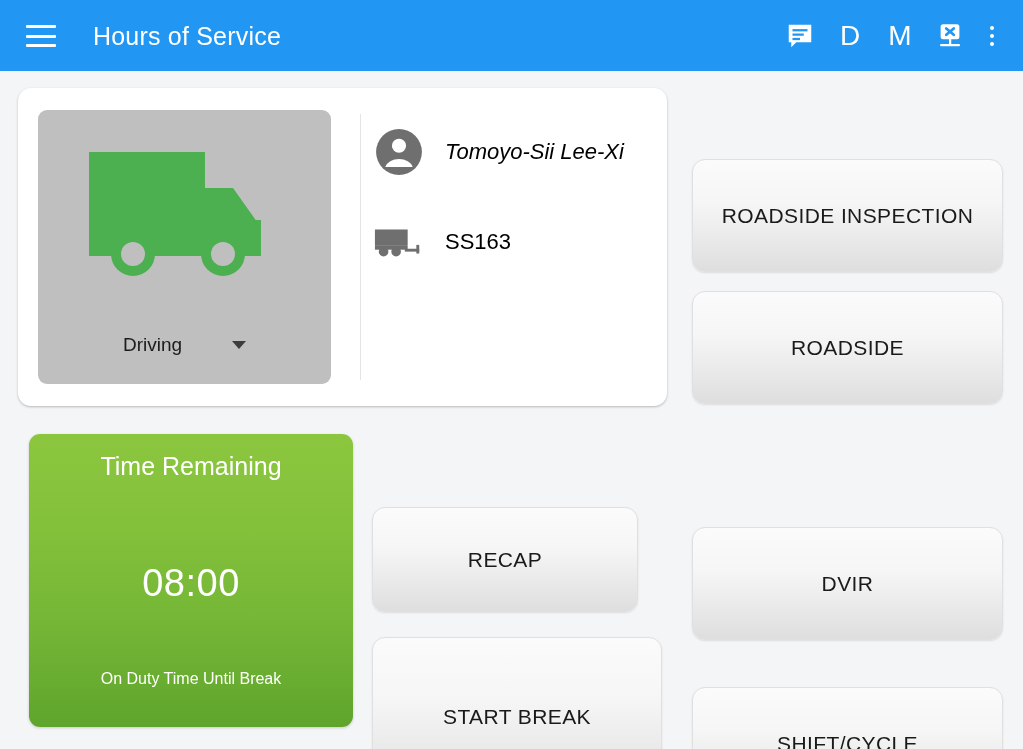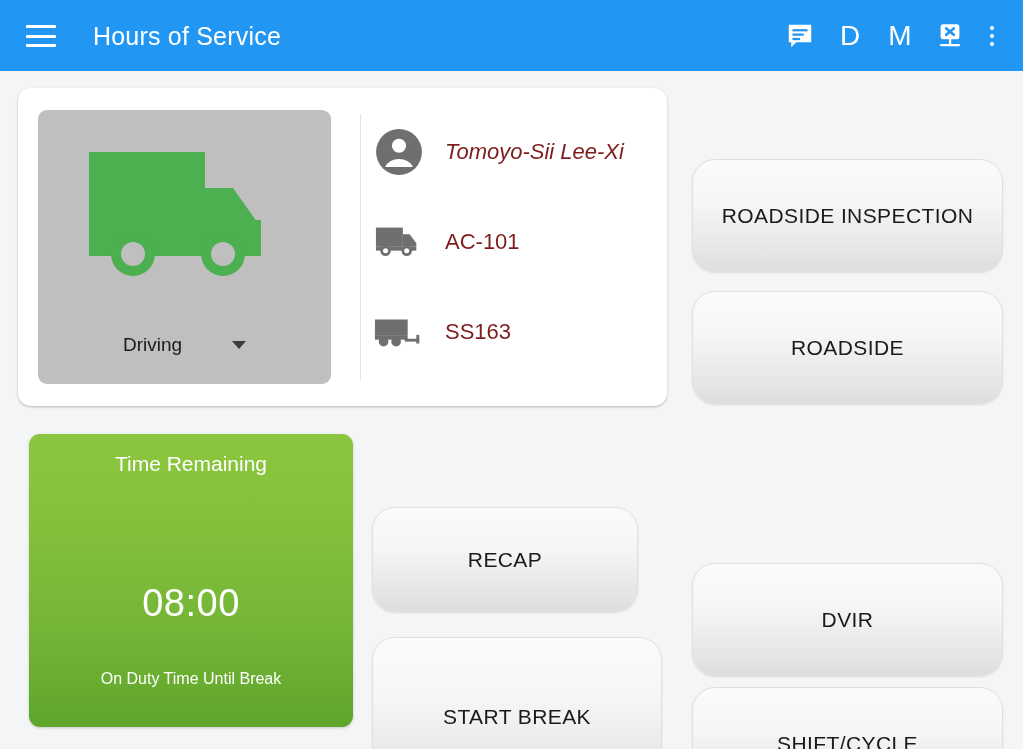--- a/index.html
+++ b/index.html
@@ -115,81 +115,80 @@
   .info-list {
     position: absolute;
     left: 355px; top: 34px;
     width: 280px;
     display: flex;
     flex-direction: column;
     gap: 30px;
   }
   .info-row { display: flex; align-items: center; gap: 20px; height: 60px; }
   .info-icon { width: 52px; display: flex; justify-content: center; align-items: center; flex: none; }
-  .info-text { font-size: 22px; color: #7f1d1d; white-space: nowrap; }
+  .info-text { font-size: 22px; color: #000000; white-space: nowrap; }
   .info-text.italic { font-style: italic; font-size: 22px; }
 
   
   .time-card {
     position: absolute;
     left: 29px; top: 363px;
     width: 324px; height: 293px;
     border-radius: 11px;
     background: linear-gradient(to bottom, #8cc63f 0%, #84c13b 30%, #76b737 62%, #5fa52c 100%);
     box-shadow: 0 1px 3px rgba(0,0,0,.18);
     color: #ffffff;
     overflow: hidden;
   }
   .time-title {
     position: absolute; left: 0; right: 0; top: 18px;
     text-align: center;
-    font-size: 21px;
+    font-size: 25px;
     color: #ffffff;
   }
   .time-value {
     position: absolute; left: 0; right: 0; top: 128px;
     text-align: center;
     font-size: 38px;
     color: #ffffff;
     letter-spacing: .5px;
-    margin-top: 20px;
   }
   .time-sub {
     position: absolute; left: 0; right: 0; top: 188px;
     text-align: center;
     font-size: 16px;
     color: #ffffff;
     margin-top: 48px;
   }
 
   
   .gbtn {
     position: absolute;
     border: 1px solid #e0e0e0;
-    border-radius: 23px;
+    border-radius: 13px;
     background: linear-gradient(to bottom,
         #fbfbfb 0%, #f6f6f6 38%, #ededed 62%, #e3e3e3 88%, #dedede 100%);
     box-shadow: 0 1px 2px rgba(0,0,0,.10);
     display: flex;
     align-items: center;
     justify-content: center;
     cursor: pointer;
     color: #1a1a1a;
     font-size: 21px;
     letter-spacing: .4px;
     text-align: center;
   }
 
   .btn-recap       { left: 372px; top: 436px; width: 266px; height: 105px; }
   .btn-startbreak  { left: 372px; top: 566px; width: 290px; height: 159px; }
 
   .btn-roadside    { left: 692px; top: 88px;  width: 311px; height: 113px; }
   .btn-options     { left: 692px; top: 220px; width: 311px; height: 113px; }
   .btn-logs        { left: 692px; top: 352px; width: 311px; height: 113px; }
-  .btn-dvir        { left: 692px; top: 492px; width: 311px; height: 113px; }
+  .btn-dvir        { left: 692px; top: 456px; width: 311px; height: 113px; }
   .btn-shiftcycle  { left: 692px; top: 616px; width: 311px; height: 113px; }
 </style>
 </head>
 <body>
 
 <div class="appbar">
 
   <div class="hamburger">
     <i></i>
     <i></i>
@@ -270,34 +269,20 @@
         <span class="info-icon">
           <svg width="50" height="50" viewBox="0 0 24 24" aria-hidden="true">
             <circle cx="12" cy="12" r="11" fill="#6f6f6f"></circle>
             <circle cx="12" cy="9" r="3.4" fill="#ffffff"></circle>
             <path d="M5.4 19.2 a6.8 5 0 0 1 13.2 0 z" fill="#ffffff"></path>
           </svg>
         </span>
         <span class="info-text italic">Tomoyo-Sii Lee-Xi</span>
       </div>
 
-      <div class="info-row">
-        <span class="info-icon">
-          <svg width="50" height="38" viewBox="0 0 52 38" aria-hidden="true">
-            <rect x="2" y="4" width="28" height="20" fill="#6f6f6f"></rect>
-            <path fill="#6f6f6f" d="M30 11 h7 l7 9 v4 h-14 z"></path>
-            <rect x="2" y="24" width="42" height="4" fill="#6f6f6f"></rect>
-            <circle cx="12" cy="28" r="5.5" fill="#6f6f6f"></circle>
-            <circle cx="12" cy="28" r="2.6" fill="#ffffff"></circle>
-            <circle cx="34" cy="28" r="5.5" fill="#6f6f6f"></circle>
-            <circle cx="34" cy="28" r="2.6" fill="#ffffff"></circle>
-          </svg>
-        </span>
-        <span class="info-text">AC-101</span>
-      </div>
 
       <div class="info-row">
         <span class="info-icon">
           <svg width="52" height="38" viewBox="0 0 54 38" aria-hidden="true">
             <rect x="2" y="6" width="34" height="17" fill="#6f6f6f"></rect>
             <rect x="2" y="23" width="34" height="4" fill="#6f6f6f"></rect>
             <circle cx="11" cy="29" r="5" fill="#6f6f6f"></circle>
             <circle cx="24" cy="29" r="5" fill="#6f6f6f"></circle>
             <rect x="33" y="26" width="15" height="3" fill="#6f6f6f"></rect>
             <rect x="45" y="22" width="3" height="9" fill="#6f6f6f"></rect>

